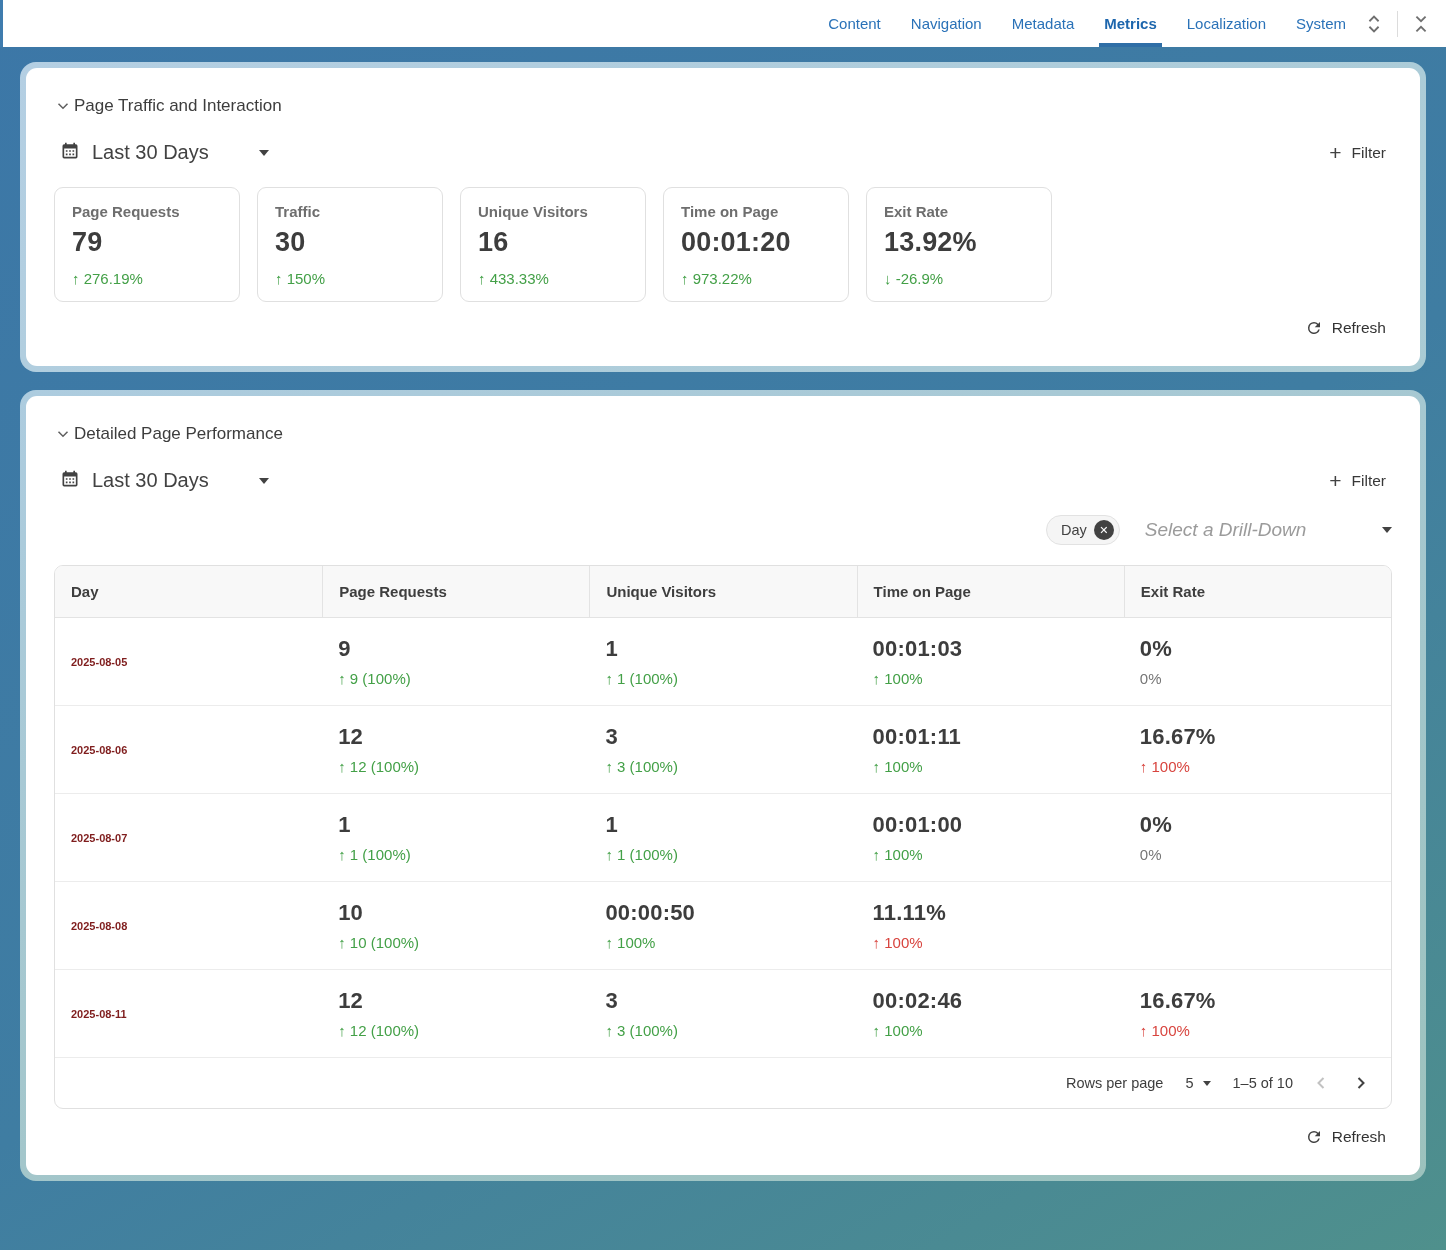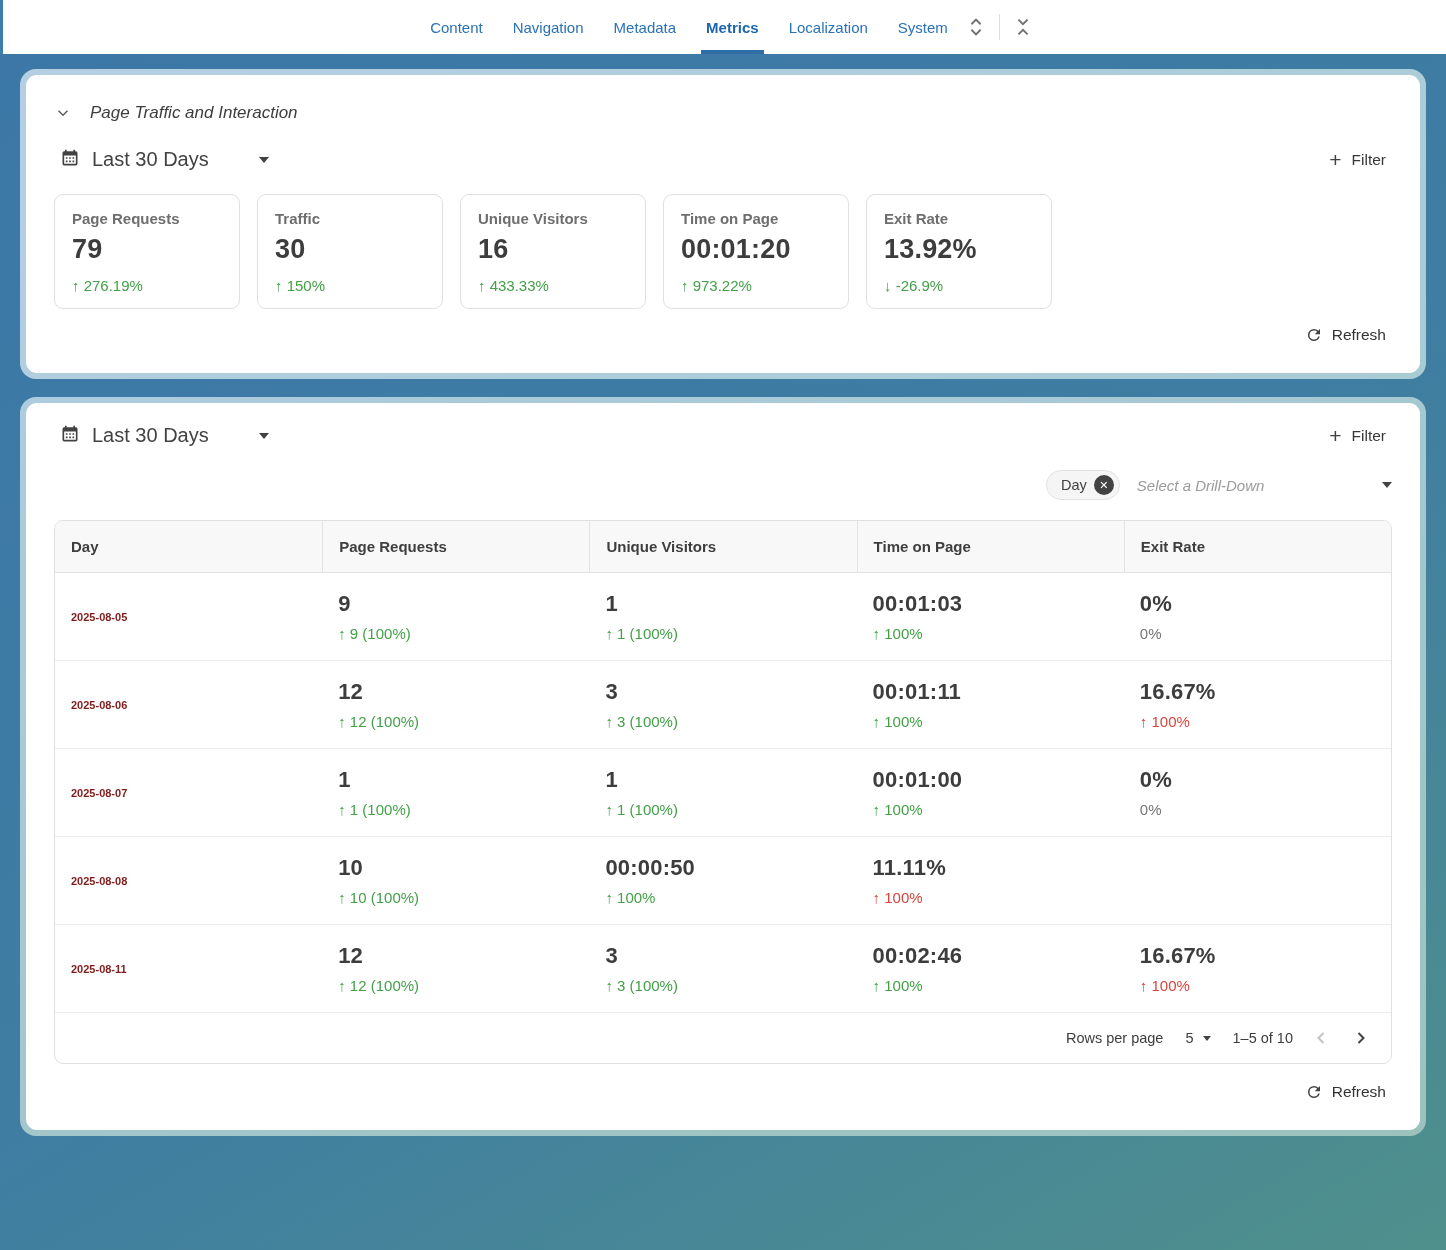--- a/index.html
+++ b/index.html
@@ -6,22 +6,22 @@
   html,body { margin:0; padding:0; }
   body {
     width:1446px; height:1250px; overflow:hidden;
     font-family:"Liberation Sans", sans-serif;
     background:linear-gradient(150deg,#3c77a7 0%,#3f7da2 55%,#4f908c 100%);
     color:#424242;
   }
 
   
   .topbar{
-    height:54px; background:#fff; display:flex; align-items:center;
-    justify-content:center; padding:0 12px 0 14px;
+    height:47px; background:#fff; display:flex; align-items:center;
+    justify-content:flex-end; padding:0 12px 0 14px;
     border-left:3px solid #3f7cae;
   }
   .tabs{ display:flex; height:100%; }
   .tab{
     background:none; border:none; cursor:pointer; position:relative;
     font-family:inherit; font-size:15px; color:#2a72b8; padding:0 15px;
     height:100%;
   }
   .tab.active{ font-weight:700; color:#1d66ad; }
   .tab.active::after{
@@ -32,21 +32,21 @@
   .win-btn{ background:none; border:none; cursor:pointer; padding:2px; line-height:0; }
   .win-divider{ width:1px; height:26px; background:#dcdcdc; }
 
   
   .page{ padding:15px 20px; }
   .rim{ border-radius:16px; padding:6px; }
   .rim1{ background:linear-gradient(150deg,#b4cfe3,#a9cbd4); margin-bottom:18px; }
   .rim2{ background:linear-gradient(160deg,#adccdf,#9cc2bd); }
   .panel{ background:#fff; border-radius:11px; padding:20px 28px 24px; }
 
-  .section-header{ display:flex; gap:18px; margin:8px 0 24px;font-style:italic; }
+  .section-header{ display:flex; gap:2px; margin:8px 0 24px; }
   .section-title{ font-size:17px; color:#3d3d3d; }
   .chev-btn{ background:none; border:none; cursor:pointer; padding:0; line-height:0; }
 
   .controls-row{ display:flex; align-items:center; justify-content:space-between; margin-bottom:22px; }
   .datepicker{ display:flex; align-items:center; gap:12px; cursor:pointer; background:none; border:none; font-family:inherit; }
   .date-label{ font-size:20px; color:#424242; }
   .caret{ width:0; height:0; border-left:5px solid transparent; border-right:5px solid transparent; border-top:6px solid #424242; }
   .datepicker .caret{ margin-left:38px; }
   .filter-btn{ background:none; border:none; cursor:pointer; display:flex; align-items:center; gap:10px;
     font-family:inherit; font-size:15.5px; color:#383838; }
@@ -67,21 +67,21 @@
   .refresh-btn{ background:none; border:none; cursor:pointer; display:flex; align-items:flex-start; gap:9px;
     font-family:inherit; font-size:15.5px; font-weight:500; color:#333; }
 
   
   .drill-row{ display:flex; justify-content:flex-end; margin:2px 0 20px; }
   .drill-control{ display:flex; align-items:center; width:346px; cursor:pointer; }
   .chip{ display:flex; align-items:center; gap:7px; background:#f5f5f5; border:1px solid #e2e2e2;
     border-radius:16px; padding:4px 5px 4px 14px; font-size:14.5px; color:#424242; }
   .chip-x{ width:20px; height:20px; border-radius:50%; background:#424242; color:#fff; border:none; cursor:pointer;
     font-size:11px; line-height:20px; text-align:center; padding:0; font-family:inherit; }
-  .drill-placeholder{ font-style:italic; color:#9b9b9b; font-size:15px; margin-left:17px; }
+  .drill-placeholder{ font-style:italic; color:#9b9b9b; font-size:19px; margin-left:25px; }
   .drill-control .caret{ margin-left:auto; }
 
   
   .table{ border:1px solid #e0e0e0; border-radius:9px; overflow:hidden; background:#fff; }
   .thead{ display:grid; grid-template-columns:repeat(5,1fr); background:#f8f8f8; border-bottom:1px solid #e3e3e3; }
   .th{ padding:17px 16px; font-size:15px; font-weight:700; color:#3e3e3e; border-left:1px solid #e3e3e3; }
   .th:first-child{ border-left:none; }
   .trow{ display:grid; grid-template-columns:repeat(5,1fr); border-bottom:1px solid #ececec; }
   .td{ padding:18px 16px; }
   .day-cell{ display:flex; align-items:center; font-size:11px; font-weight:700; color:#7f1d1d; }
@@ -198,20 +198,30 @@
           <span>Refresh</span>
         </button>
       </div>
 
     </div>
   </div>
 
   <div class="rim rim2">
     <div class="panel">
 
+      <div class="section-header">
+        <button class="chev-btn">
+          <span>
+            <svg width="18" height="18" viewBox="0 0 24 24" fill="none" stroke="#5f5f5f" stroke-width="2">
+                <polyline points="6,9 12,15 18,9"></polyline>
+              </svg>
+          </span>
+        </button>
+        <span class="section-title">Detailed Page Performance</span>
+      </div>
 
       <div class="controls-row">
         <button class="datepicker">
           <span>
             <svg width="20" height="20" viewBox="0 0 24 24" fill="#424242">
                 <path d="M19 4h-1V2h-2v2H8V2H6v2H5a2 2 0 0 0-2 2v13a2 2 0 0 0 2 2h14a2 2 0 0 0 2-2V6a2 2 0 0 0-2-2zm0 15H5V9h14zM7 11h2v2H7zm4 0h2v2h-2zm4 0h2v2h-2zM7 15h2v2H7zm4 0h2v2h-2zm4 0h2v2h-2z"></path>
               </svg>
           </span>
           <span class="date-label">Last 30 Days</span>
           <span class="caret"></span>

